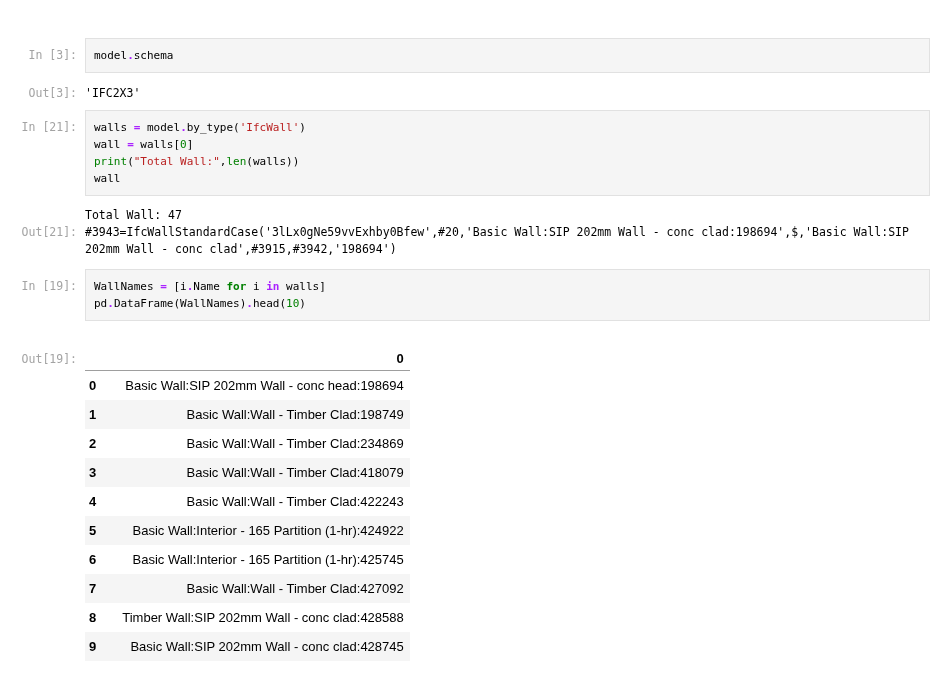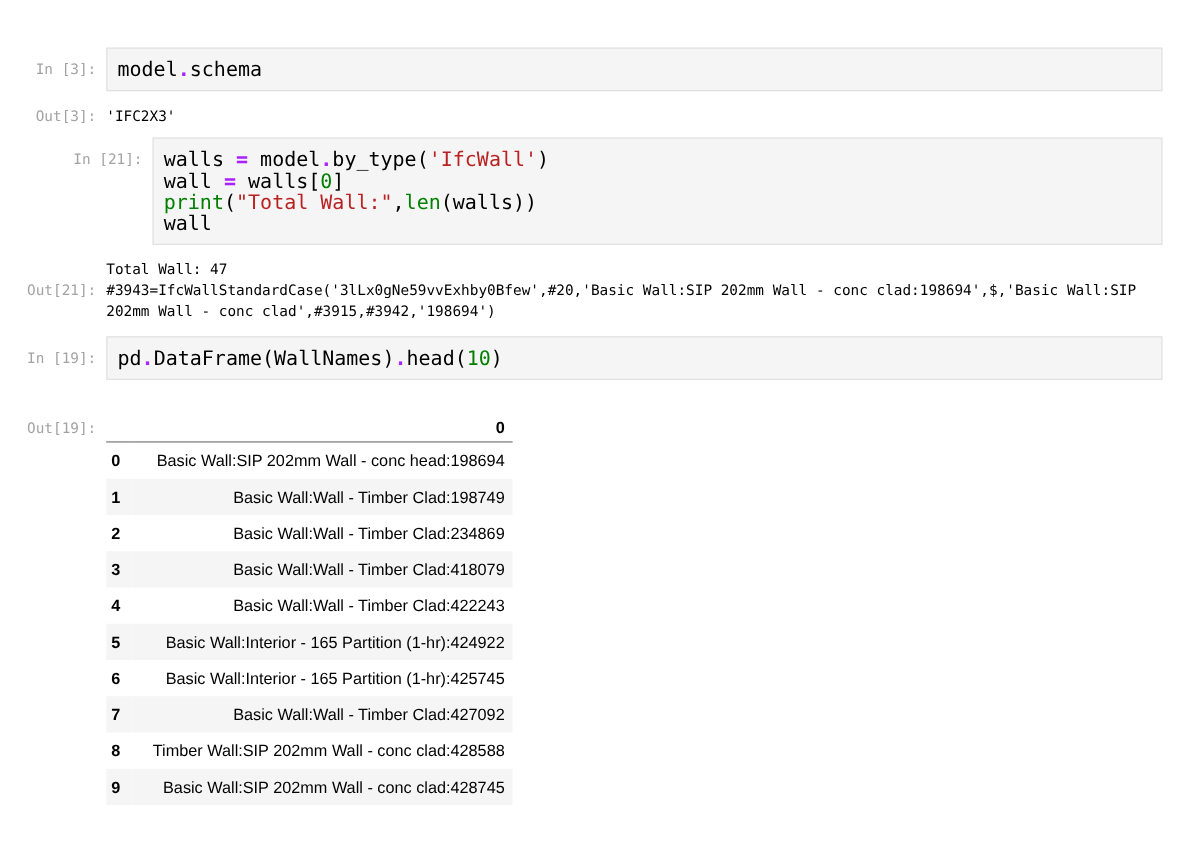--- a/index.html
+++ b/index.html
@@ -11,34 +11,34 @@
   *{box-sizing:border-box;}
   html,body{margin:0;padding:0;background:#ffffff;}
   body{font-family:"Liberation Sans",sans-serif;color:#000;}
   .nb{width:948px;height:683px;padding:10px 18px 0 0;overflow:hidden;background:#fff;}
   .row{display:flex;align-items:flex-start;}
   .gutter{flex:0 0 85px;width:85px;text-align:right;padding-right:8px;}
   .prompt{font-family:"DejaVu Sans Mono","Liberation Mono",monospace;font-size:11.5px;
           line-height:17px;color:var(--prompt);white-space:pre;}
   .content{flex:1 1 auto;min-width:0;}
   .input-area{background:var(--cell_bg);border:1px solid var(--cell_border);padding:8px;}
-  .cm-line{font-family:"DejaVu Sans Mono","Liberation Mono",monospace;font-size:16px;
+  .cm-line{font-family:"DejaVu Sans Mono","Liberation Mono",monospace;font-size:11px;
            line-height:17px;white-space:pre;color:#000;}
   .tok-o{color:var(--operator);font-weight:bold;}
   .tok-k{color:var(--keyword);font-weight:bold;}
   .tok-s{color:var(--string);}
   .tok-n{color:var(--number);}
   .tok-b{color:var(--builtin);}
   .out-text{font-family:"DejaVu Sans Mono","Liberation Mono",monospace;font-size:11.5px;
             line-height:17px;color:#000;white-space:pre-wrap;word-wrap:break-word;}
   .md-text{font-size:15px;line-height:18px;color:#000;}
   .row-in1{margin-bottom:12px;margin-top:28px;}
   .row-out3{margin-bottom:8px;}
   .row-md{margin:12px 0 20px 0;}
-  .row-in2{margin-bottom:11px;padding-left:37px;}
+  .row-in2{margin-bottom:11px;}
   .row-out21s{margin-bottom:0;}
   .row-out21r{margin-bottom:11px;}
   .row-in3{margin-bottom:26px;}
   .gutter-in{padding-top:9px;}
   .gutter-out19{padding-top:4px;}
   table.df{border-collapse:collapse;font-size:13px;color:#000;}
   table.df thead th{font-weight:bold;text-align:right;padding:4px 6px;line-height:15px;
                     border-bottom:1px solid var(--table_header_border);}
   table.df thead th.idx-h{padding:4px 6px;}
   table.df tbody th{font-weight:bold;text-align:left;padding:7px 10px 7px 4px;line-height:15px;}
@@ -104,20 +104,21 @@
     </div>
   </div>
 
   <div class="row row-in3">
     <div class="gutter gutter-in">
       <div class="prompt">In [19]:</div>
     </div>
     <div class="content">
       <div class="input-area">
         <div>
+            <div class="cm-line"><span>WallNames </span><span class="tok-o">=</span><span> [i</span><span class="tok-o">.</span><span>Name </span><span class="tok-k">for</span><span> i </span><span class="tok-o">in</span><span> walls]</span></div>
             <div class="cm-line"><span>pd</span><span class="tok-o">.</span><span>DataFrame(WallNames)</span><span class="tok-o">.</span><span>head(</span><span class="tok-n">10</span><span>)</span></div>
           </div>
       </div>
     </div>
   </div>
 
   <div class="row">
     <div class="gutter gutter-out19">
       <div class="prompt">Out[19]:</div>
     </div>

